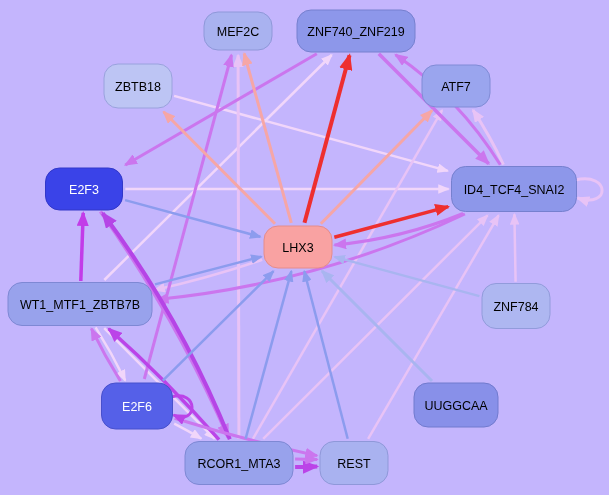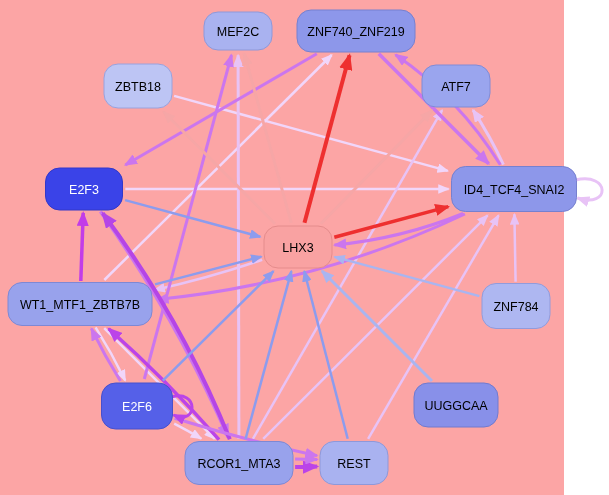--- a/index.html
+++ b/index.html
@@ -1,17 +1,17 @@
 <!DOCTYPE html>
 <html><head>
 <meta charset="utf-8">
 <style>
   html,body{margin:0;padding:0;background:#ffffff;}
   body{width:609px;height:495px;overflow:hidden;font-family:"Liberation Sans",sans-serif;}
-  #stage{position:relative;width:564px;height:495px;background:#fca5a5;}
+  #stage{position:relative;width:609px;height:495px;background:#c4b5fd;}
   svg{display:block;}
   .node-label{pointer-events:none;}
 </style>
 </head>
 <body>
 
 <div id="stage">
   <svg id="net" width="609" height="495" viewBox="0 0 609 495" xmlns="http://www.w3.org/2000/svg">
     <defs id="defs">
         <marker id="f1d6fa_25" markerUnits="userSpaceOnUse" markerWidth="11.75" markerHeight="9.635" refX="10.34" refY="4.8175" orient="auto">

